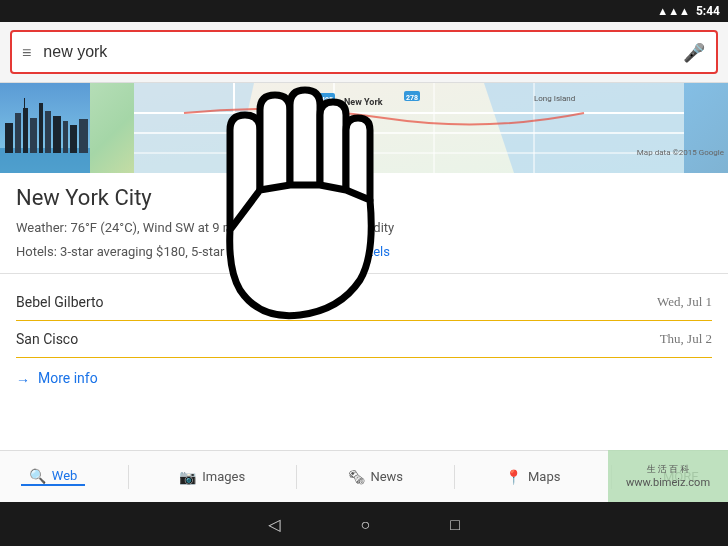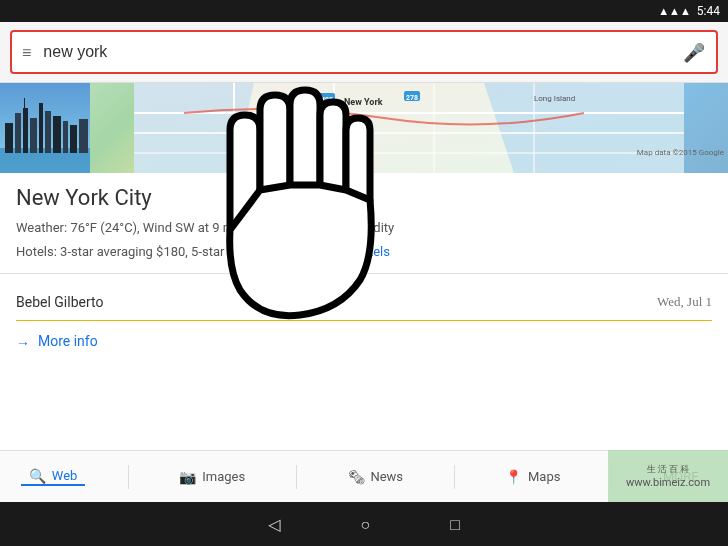--- a/index.html
+++ b/index.html
@@ -19,21 +19,21 @@
       background: #1a1a1a;
       display: flex;
       justify-content: flex-end;
       align-items: center;
       padding: 0 8px;
       gap: 6px;
     }
     .status-bar-time {
       color: white;
       font-size: 12px;
-      font-weight: normal;
+      font-weight: bold;
     }
     .signal-icon {
       color: white;
       font-size: 11px;
     }
 
     
     .search-bar-container {
       background: #f5f5f5;
       padding: 8px 10px;
@@ -372,20 +372,24 @@
       <a class="hotel-link">View hotels</a>
     </div>
   </div>
 
   <div class="events-section">
 
     <div class="event-row">
       <span class="event-name">Bebel Gilberto</span>
       <span class="event-date">Wed, Jul 1</span>
     </div>
+    <div class="event-row">
+      <span class="event-name">San Cisco</span>
+      <span class="event-date">Thu, Jul 2</span>
+    </div>
   </div>
 
   <div class="more-info">
     <span>→</span>
     <span>More info</span>
   </div>
 
 </div>
 
 <div class="bottom-tabs">

